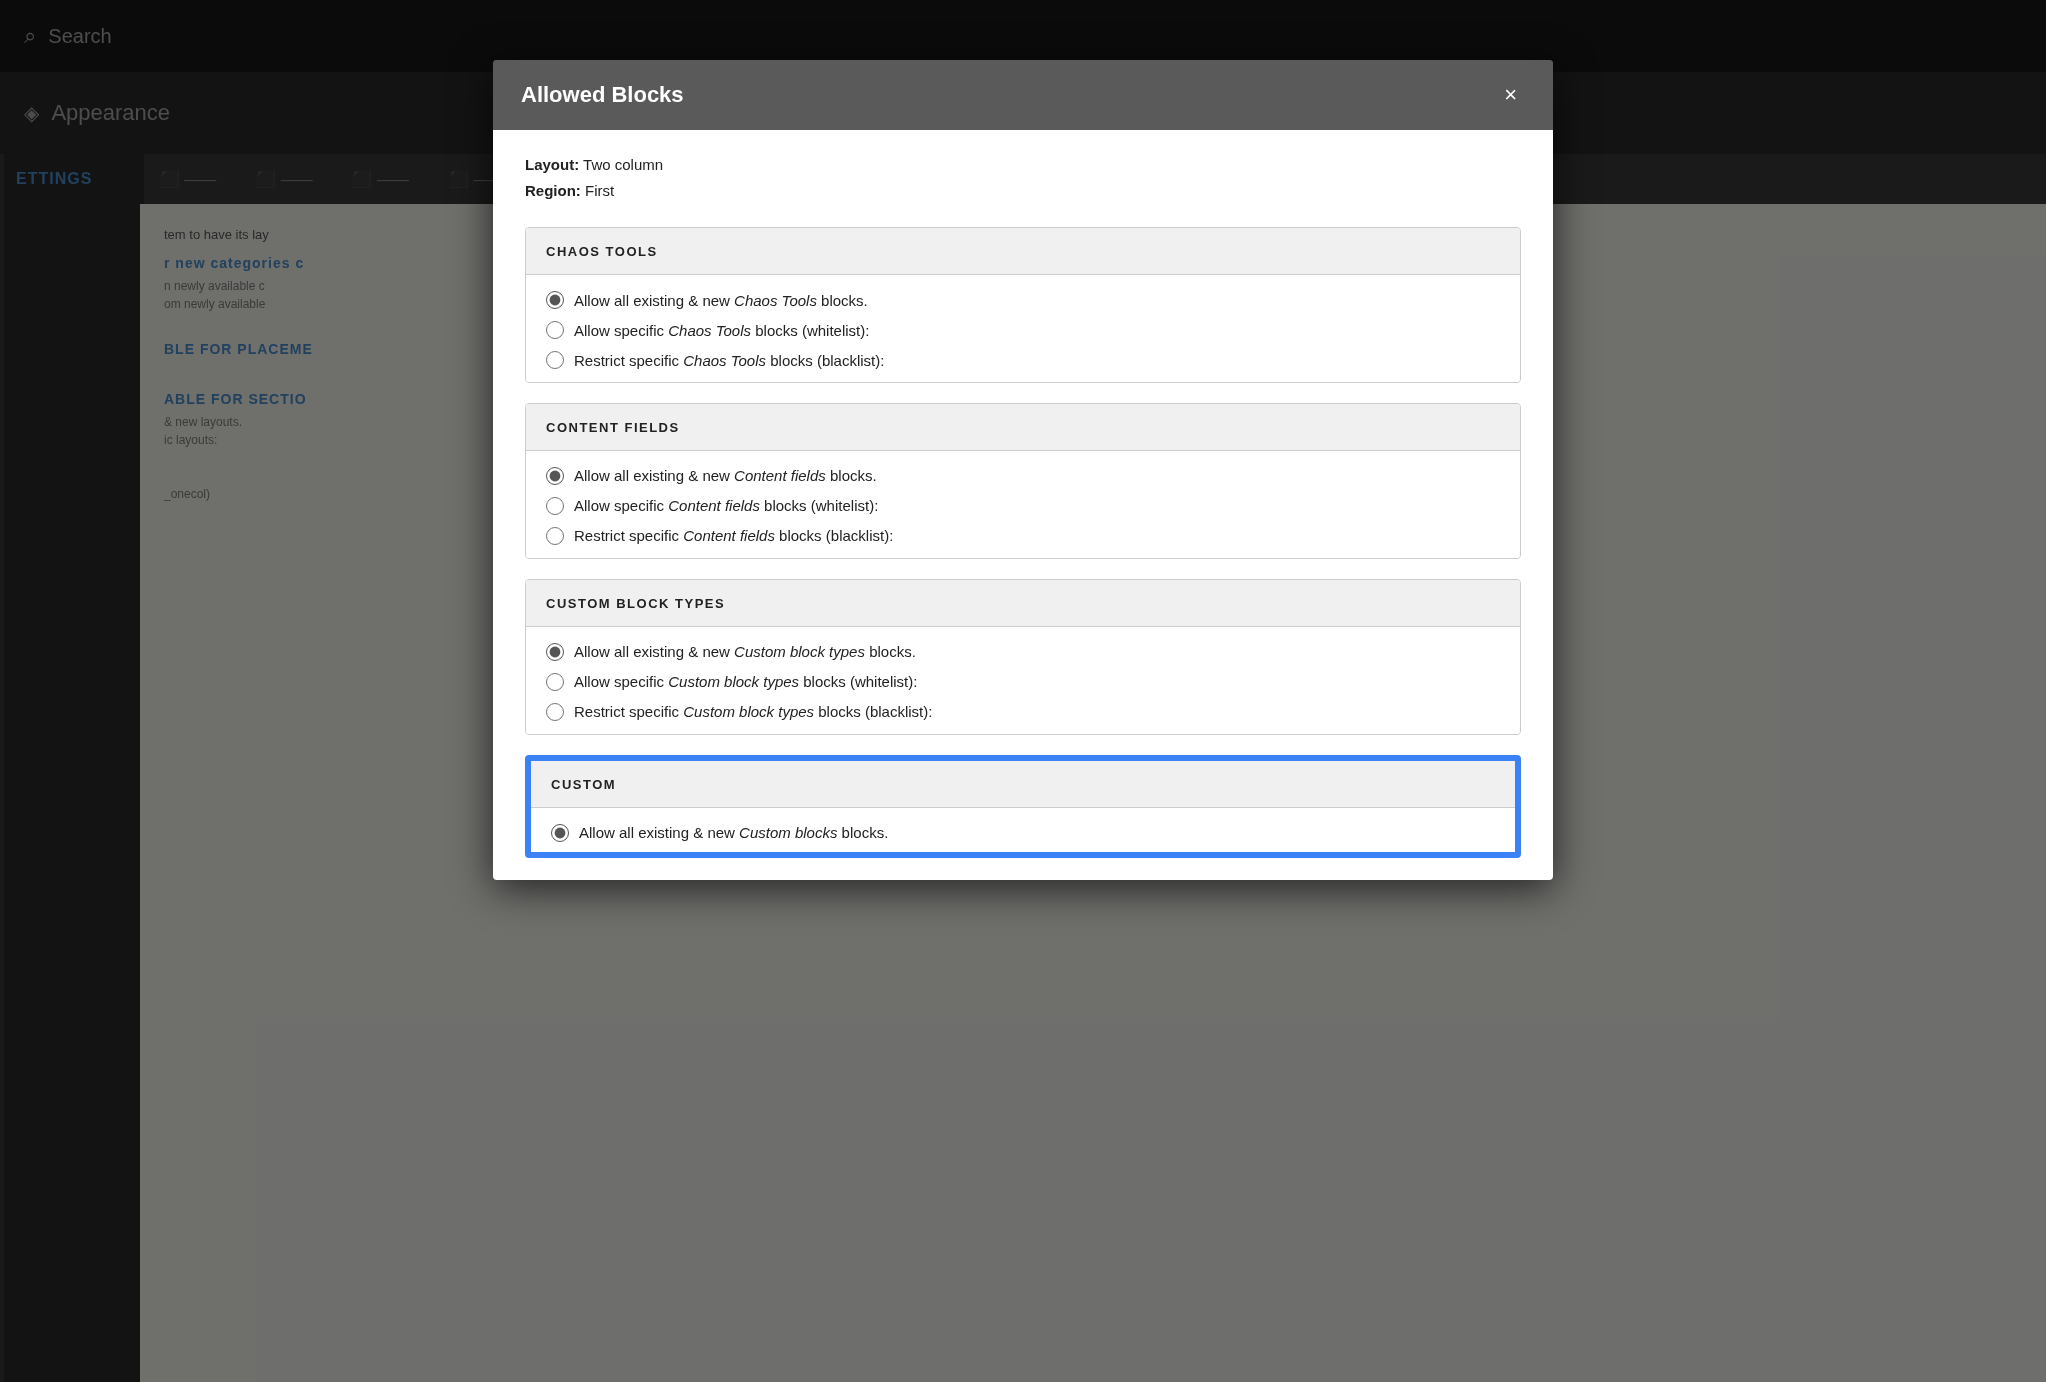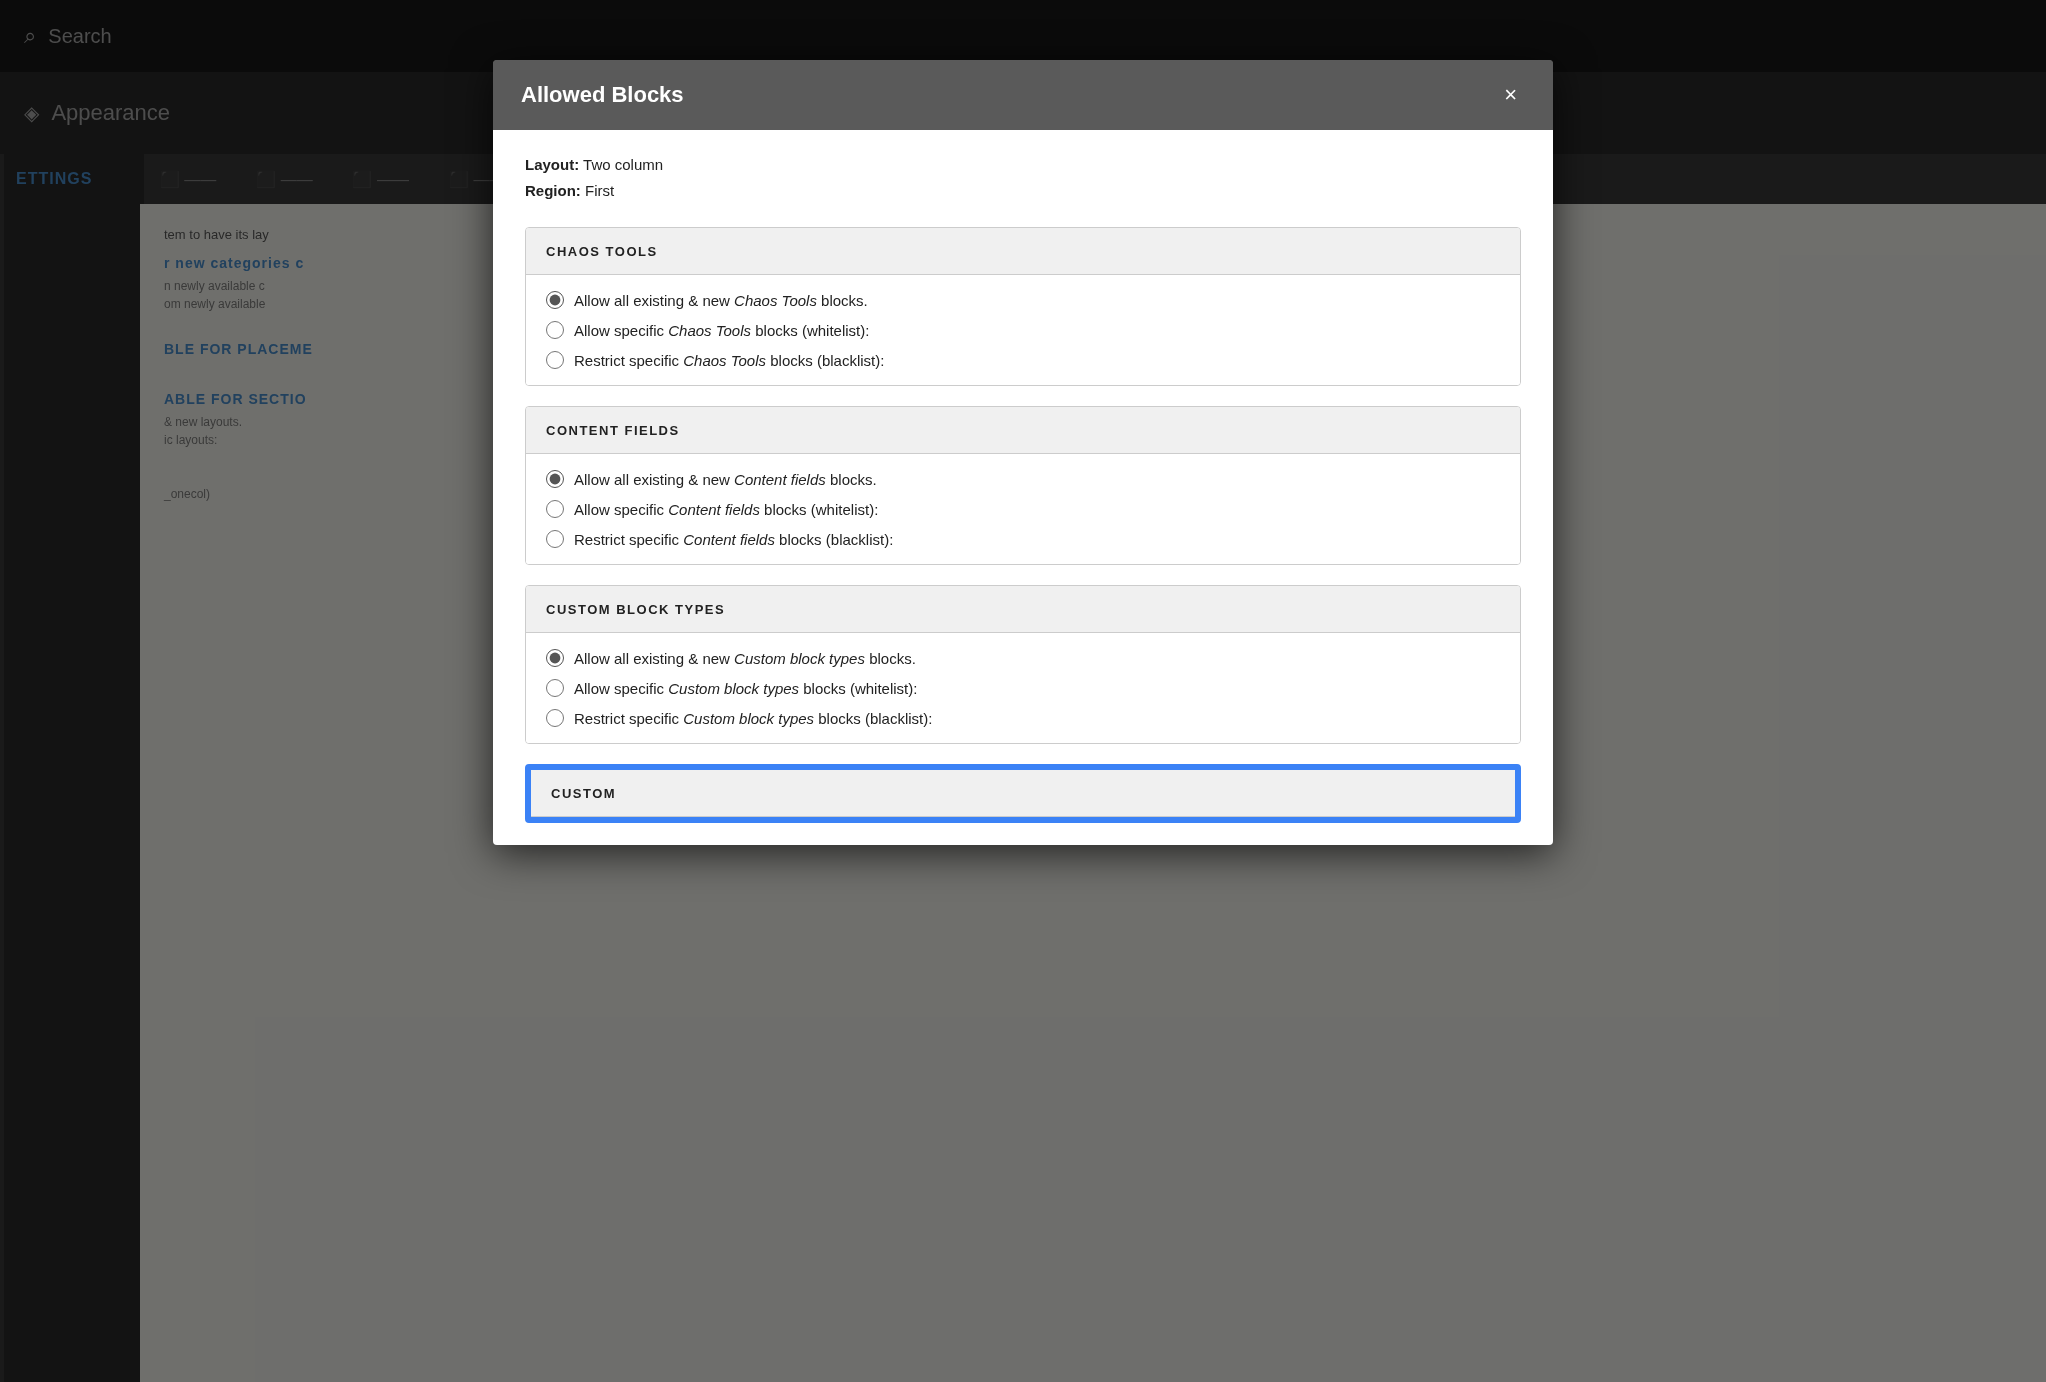--- a/index.html
+++ b/index.html
@@ -390,17 +390,23 @@
             <input type="radio" name="custom-block-types" style="">
             <span>Restrict specific <em>Custom block types</em> blocks (blacklist):</span>
           </label>
         </div>
       </div>
 
       <div class="block-section-last">
         <div class="block-section-header">
           <span class="block-section-title">CUSTOM</span>
         </div>
+        <div class="block-section-body">
+          <label class="radio-option">
+            <input type="radio" name="custom" checked="" style="">
+            <span>Allow all existing &amp; new <em>Custom blocks</em> blocks.</span>
+          </label>
+        </div>
       </div>
 
     </div>
   </div>
 </div>
 
 </body></html>

